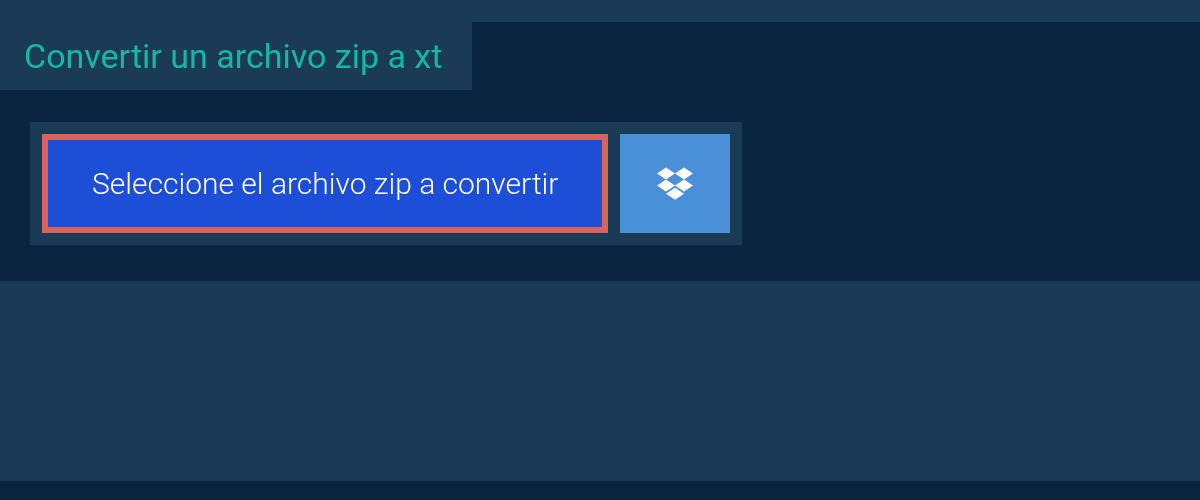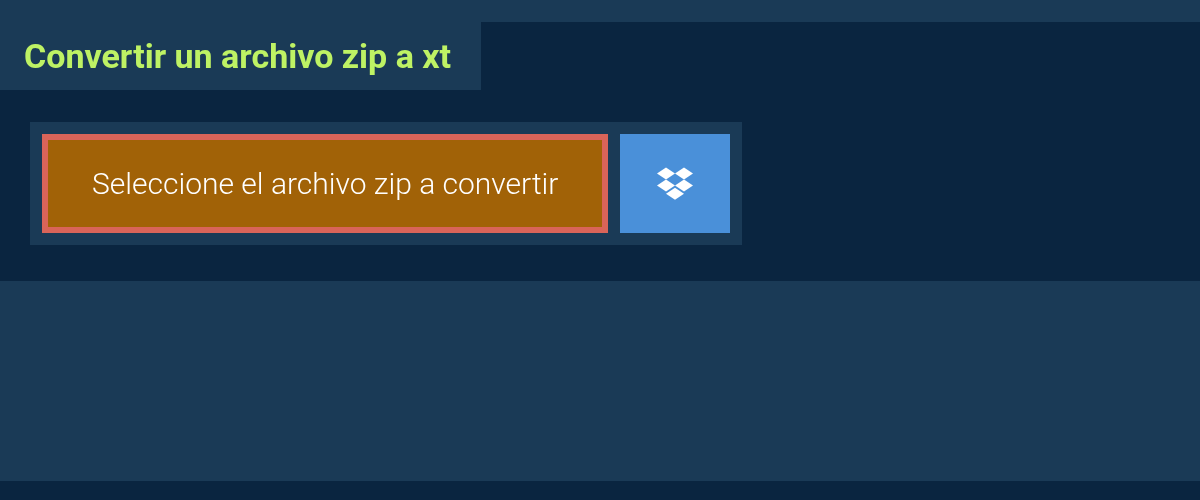--- a/index.html
+++ b/index.html
@@ -15,37 +15,37 @@
       overflow: hidden;
     }
     .top-stripe {
       height: 22px;
       background-color: #1a3a56;
       width: 100%;
     }
     .title-tab {
       display: inline-block;
       background-color: #1a3a56;
-      color: #bef264;
+      color: #14b8a6;
       font-size: 34px;
-      font-weight: 700;
+      font-weight: 400;
       padding: 14px 30px 14px 24px;
       margin-top: 0;
     }
     .upload-container {
       margin-top: 32px;
       margin-left: 30px;
       background-color: #1a3a56;
       padding: 12px;
       display: inline-flex;
       gap: 12px;
       align-items: stretch;
     }
     .select-file-button {
-      background-color: #a16207;
+      background-color: #1d4ed8;
       border: 6px solid #d96459;
       color: #ffffff;
       font-size: 30px;
       font-weight: 300;
       padding: 26px 44px;
       cursor: pointer;
       display: flex;
       align-items: center;
       justify-content: center;
       white-space: nowrap;

